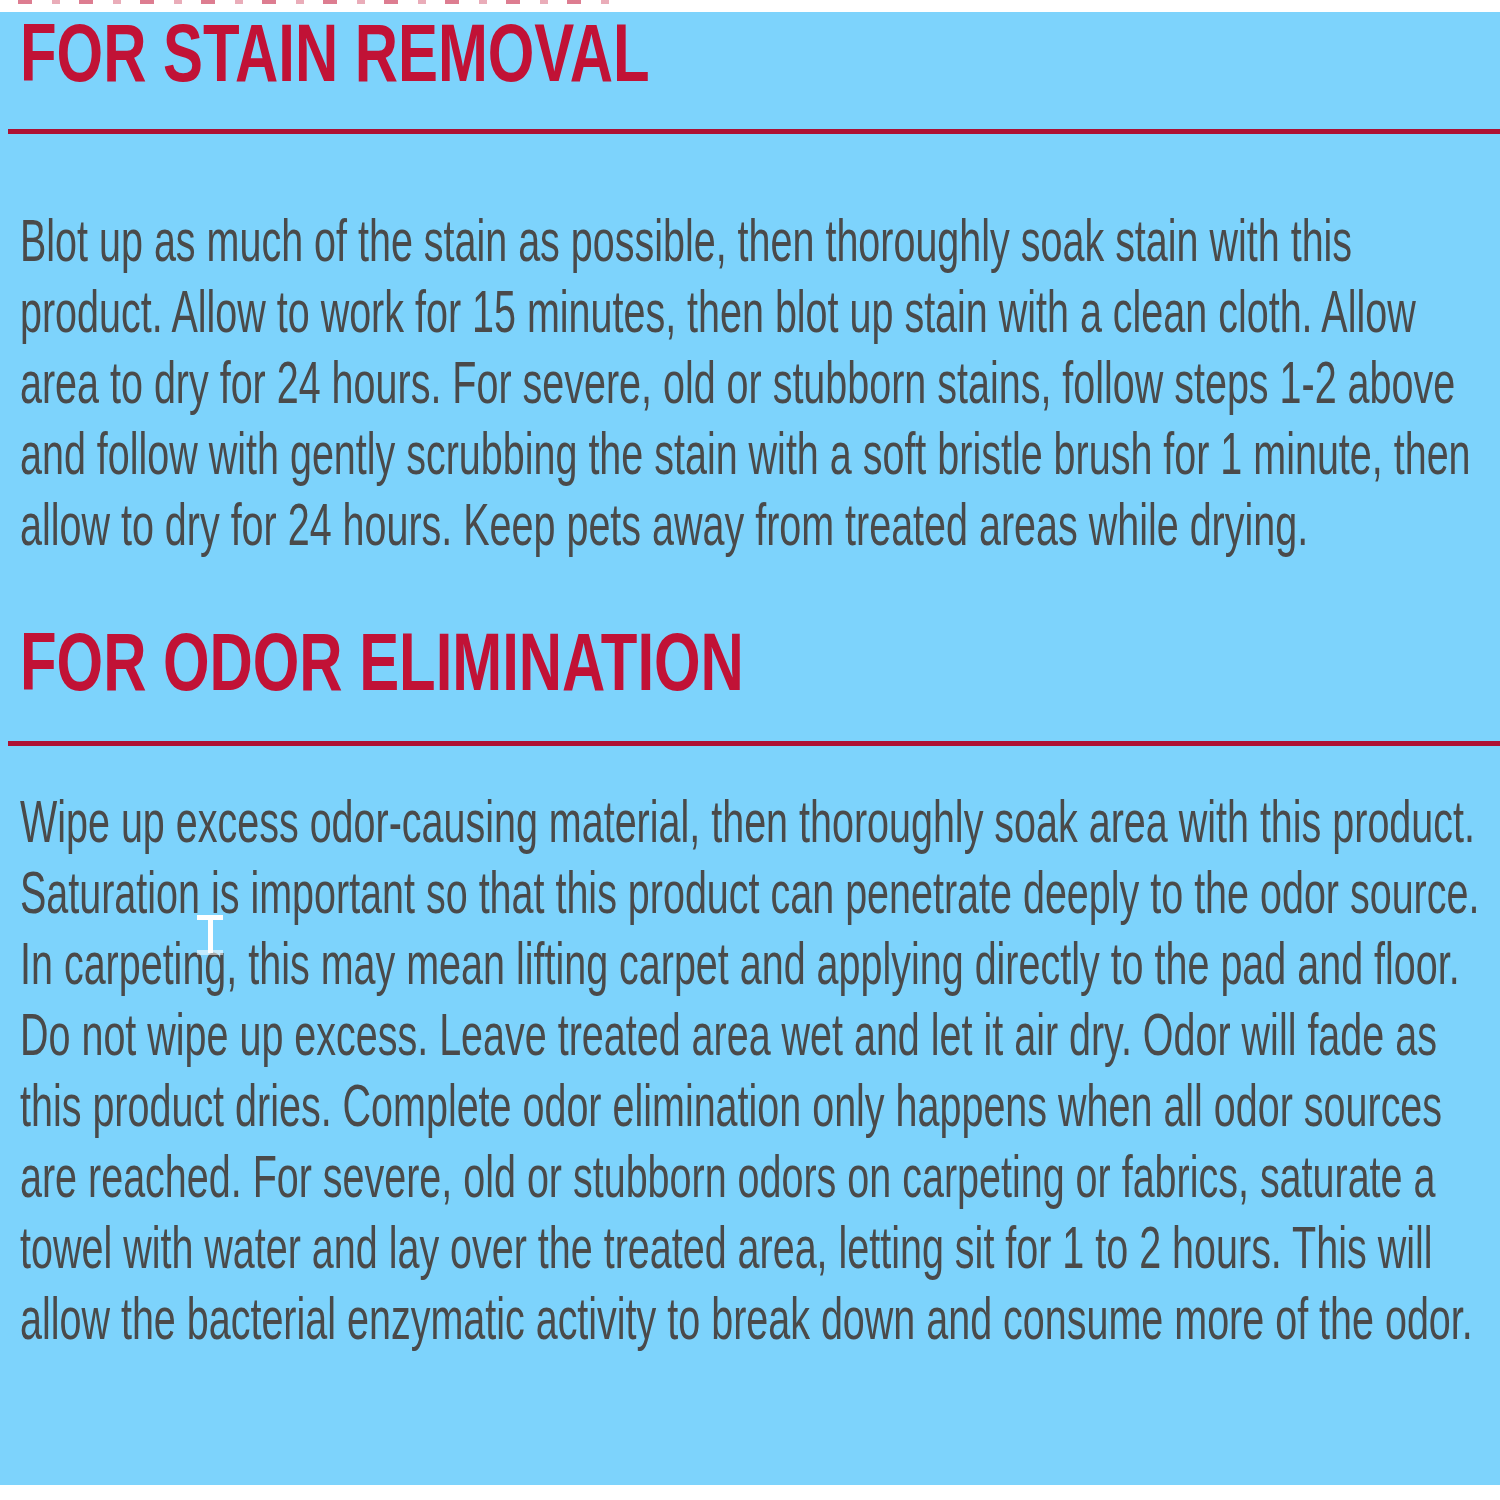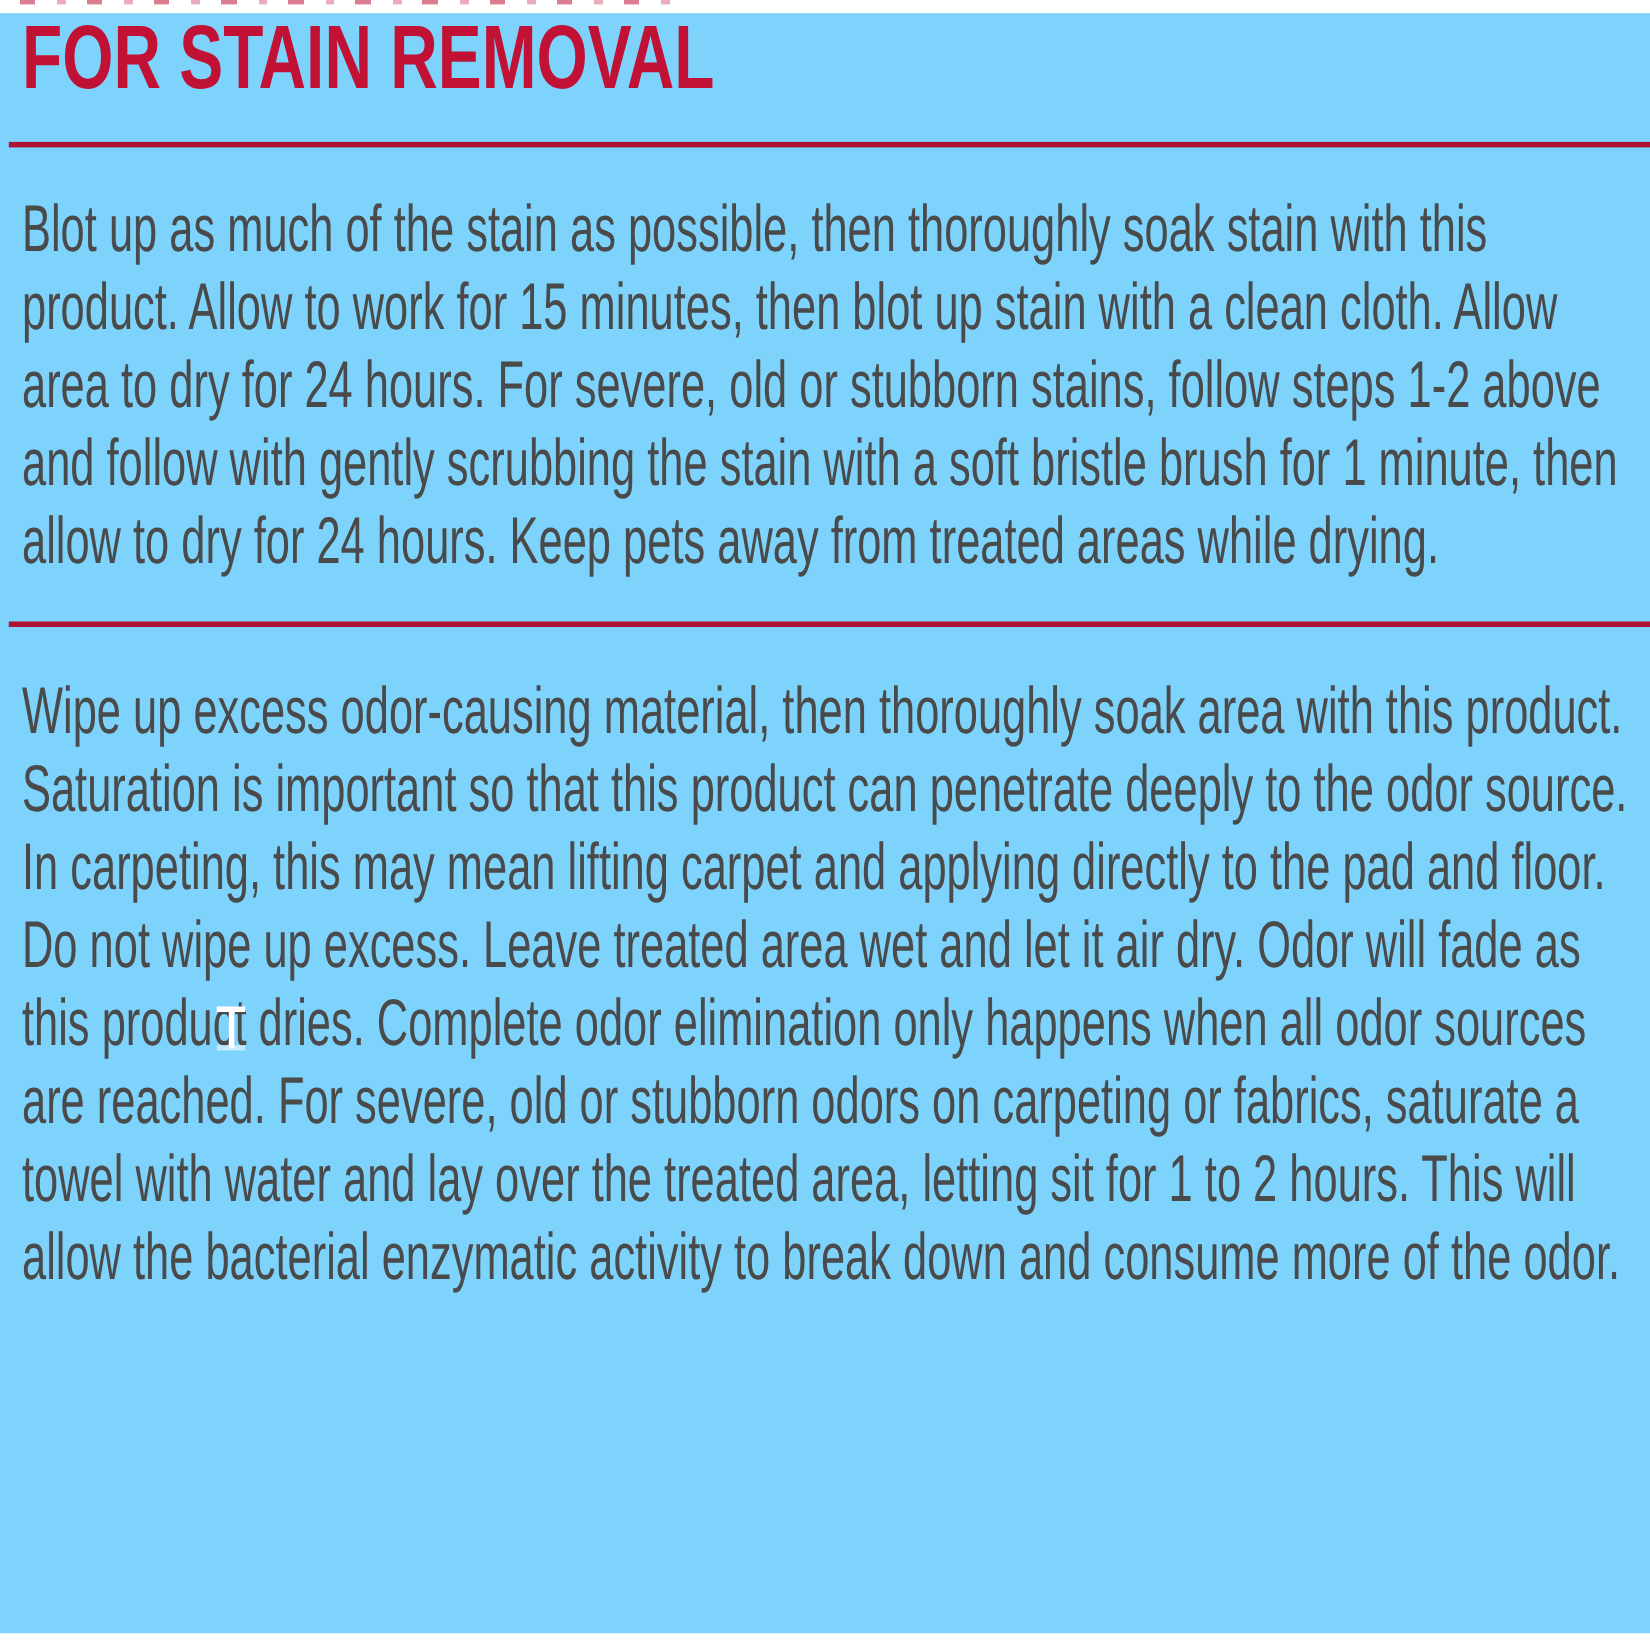--- a/index.html
+++ b/index.html
@@ -73,21 +73,21 @@
     font-size: 60px;
     line-height: 71px;
     color: #4a4a4a;
     overflow: visible;
   }
   .p-inner {
     width: 152%;
     transform: scaleX(0.658);
     transform-origin: 0 0;
   }
-  .para-1 { margin-top: 38px; }
+  .para-1 { margin-top: 71px; }
   .heading-2 { margin-top: 61px; }
   .para-2 { margin-top: 40px; }
   .bottom-strip {
     position: absolute;
     bottom: 0; left: 0;
     width: 1500px; height: 15px;
     background: #ffffff;
   }
   
   .ibeam {
@@ -126,20 +126,21 @@
     <div class="label-inner">
 
       <h1 class="section-heading heading-1"><span class="h-inner">FOR STAIN REMOVAL</span></h1>
 
       <div class="rule rule-1"></div>
 
       <p class="body-para para-1">
           <span class="p-inner" style="display:block">Blot up as much of the stain as possible, then thoroughly soak stain with this product. Allow to work for 15 minutes, then blot up stain with a clean cloth. Allow area to dry for 24 hours. For severe, old or stubborn stains, follow steps 1-2 above and follow with gently scrubbing the stain with a soft bristle brush for 1 minute, then allow to dry for 24 hours. Keep pets away from treated areas while drying.</span>
         </p>
 
+      <h1 class="section-heading heading-2"><span class="h-inner">FOR ODOR ELIMINATION</span></h1>
 
       <div class="rule rule-2"></div>
 
       <p class="body-para para-2">
           <span class="p-inner" style="display:block">Wipe up excess odor-causing material, then thoroughly soak area with this product. Saturation is important so that this product can penetrate deeply to the odor source. In carpeting, this may mean lifting carpet and applying directly to the pad and floor. Do not wipe up excess. Leave treated area wet and let it air dry. Odor will fade as this product dries. Complete odor elimination only happens when all odor sources are reached. For severe, old or stubborn odors on carpeting or fabrics, saturate a towel with water and lay over the treated area, letting sit for 1 to 2 hours. This will allow the bacterial enzymatic activity to break down and consume more of the odor.</span>
         </p>
 
     </div>
   </div>
 

